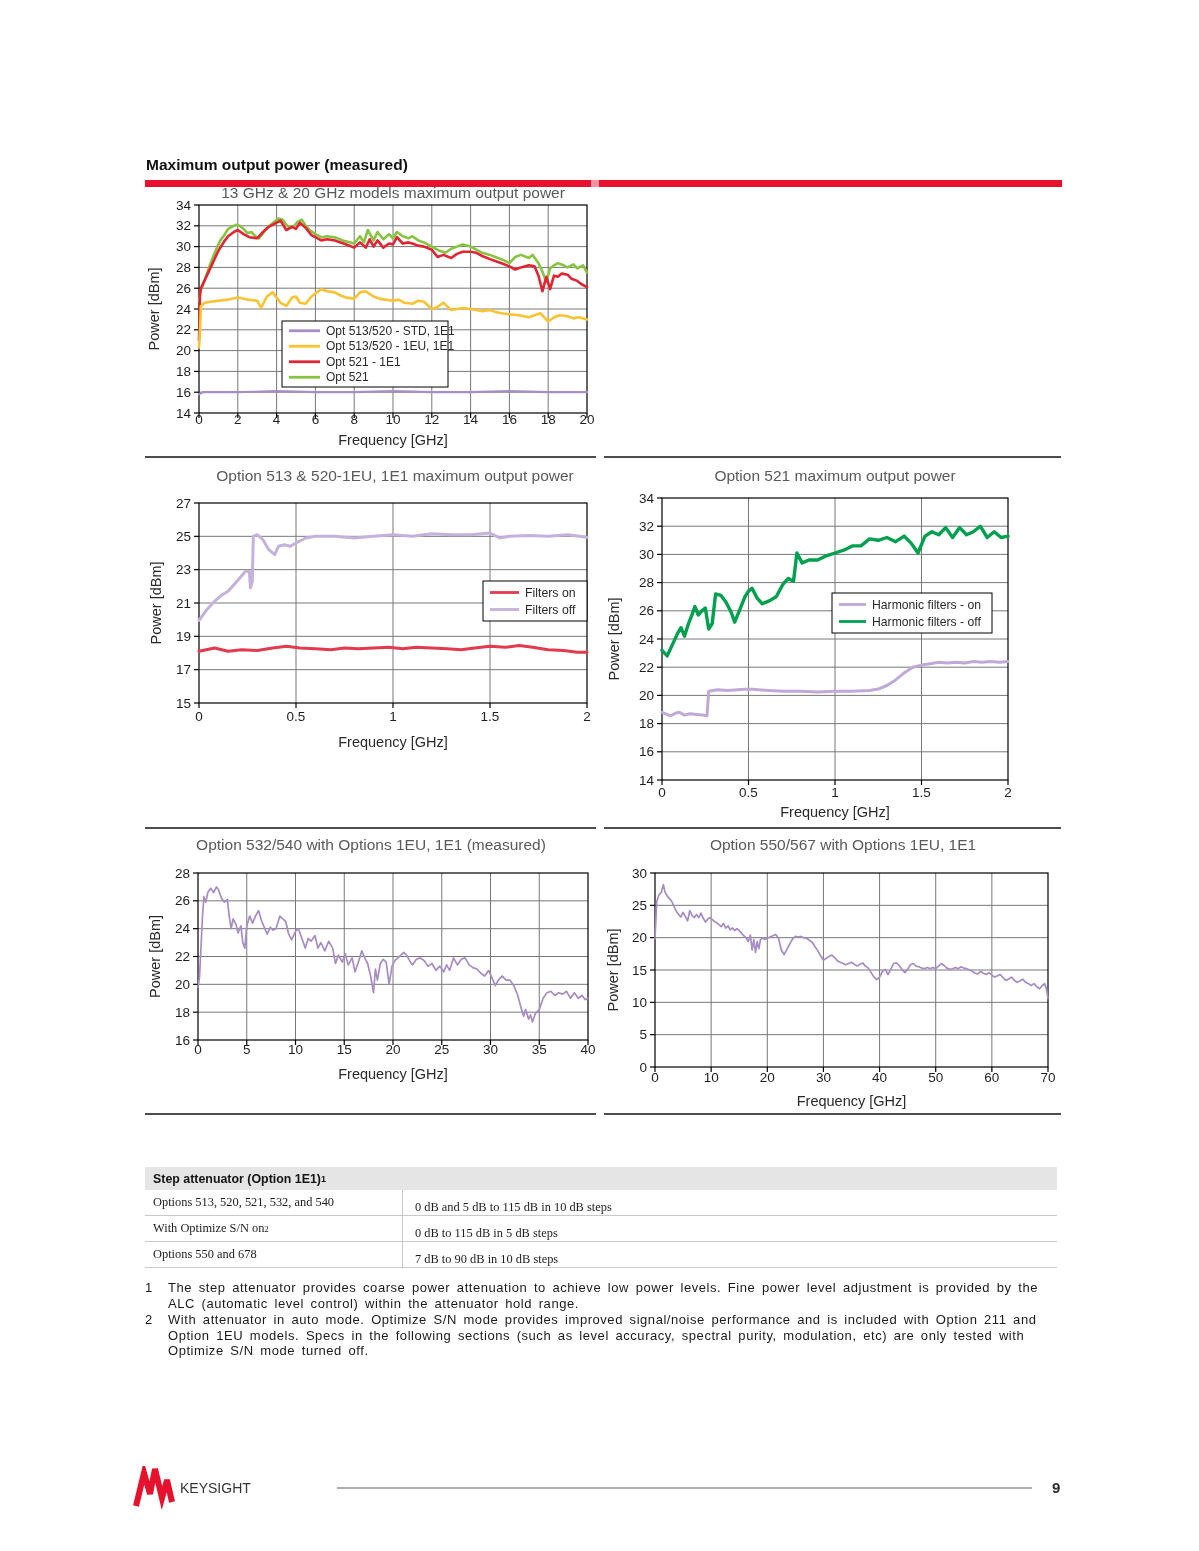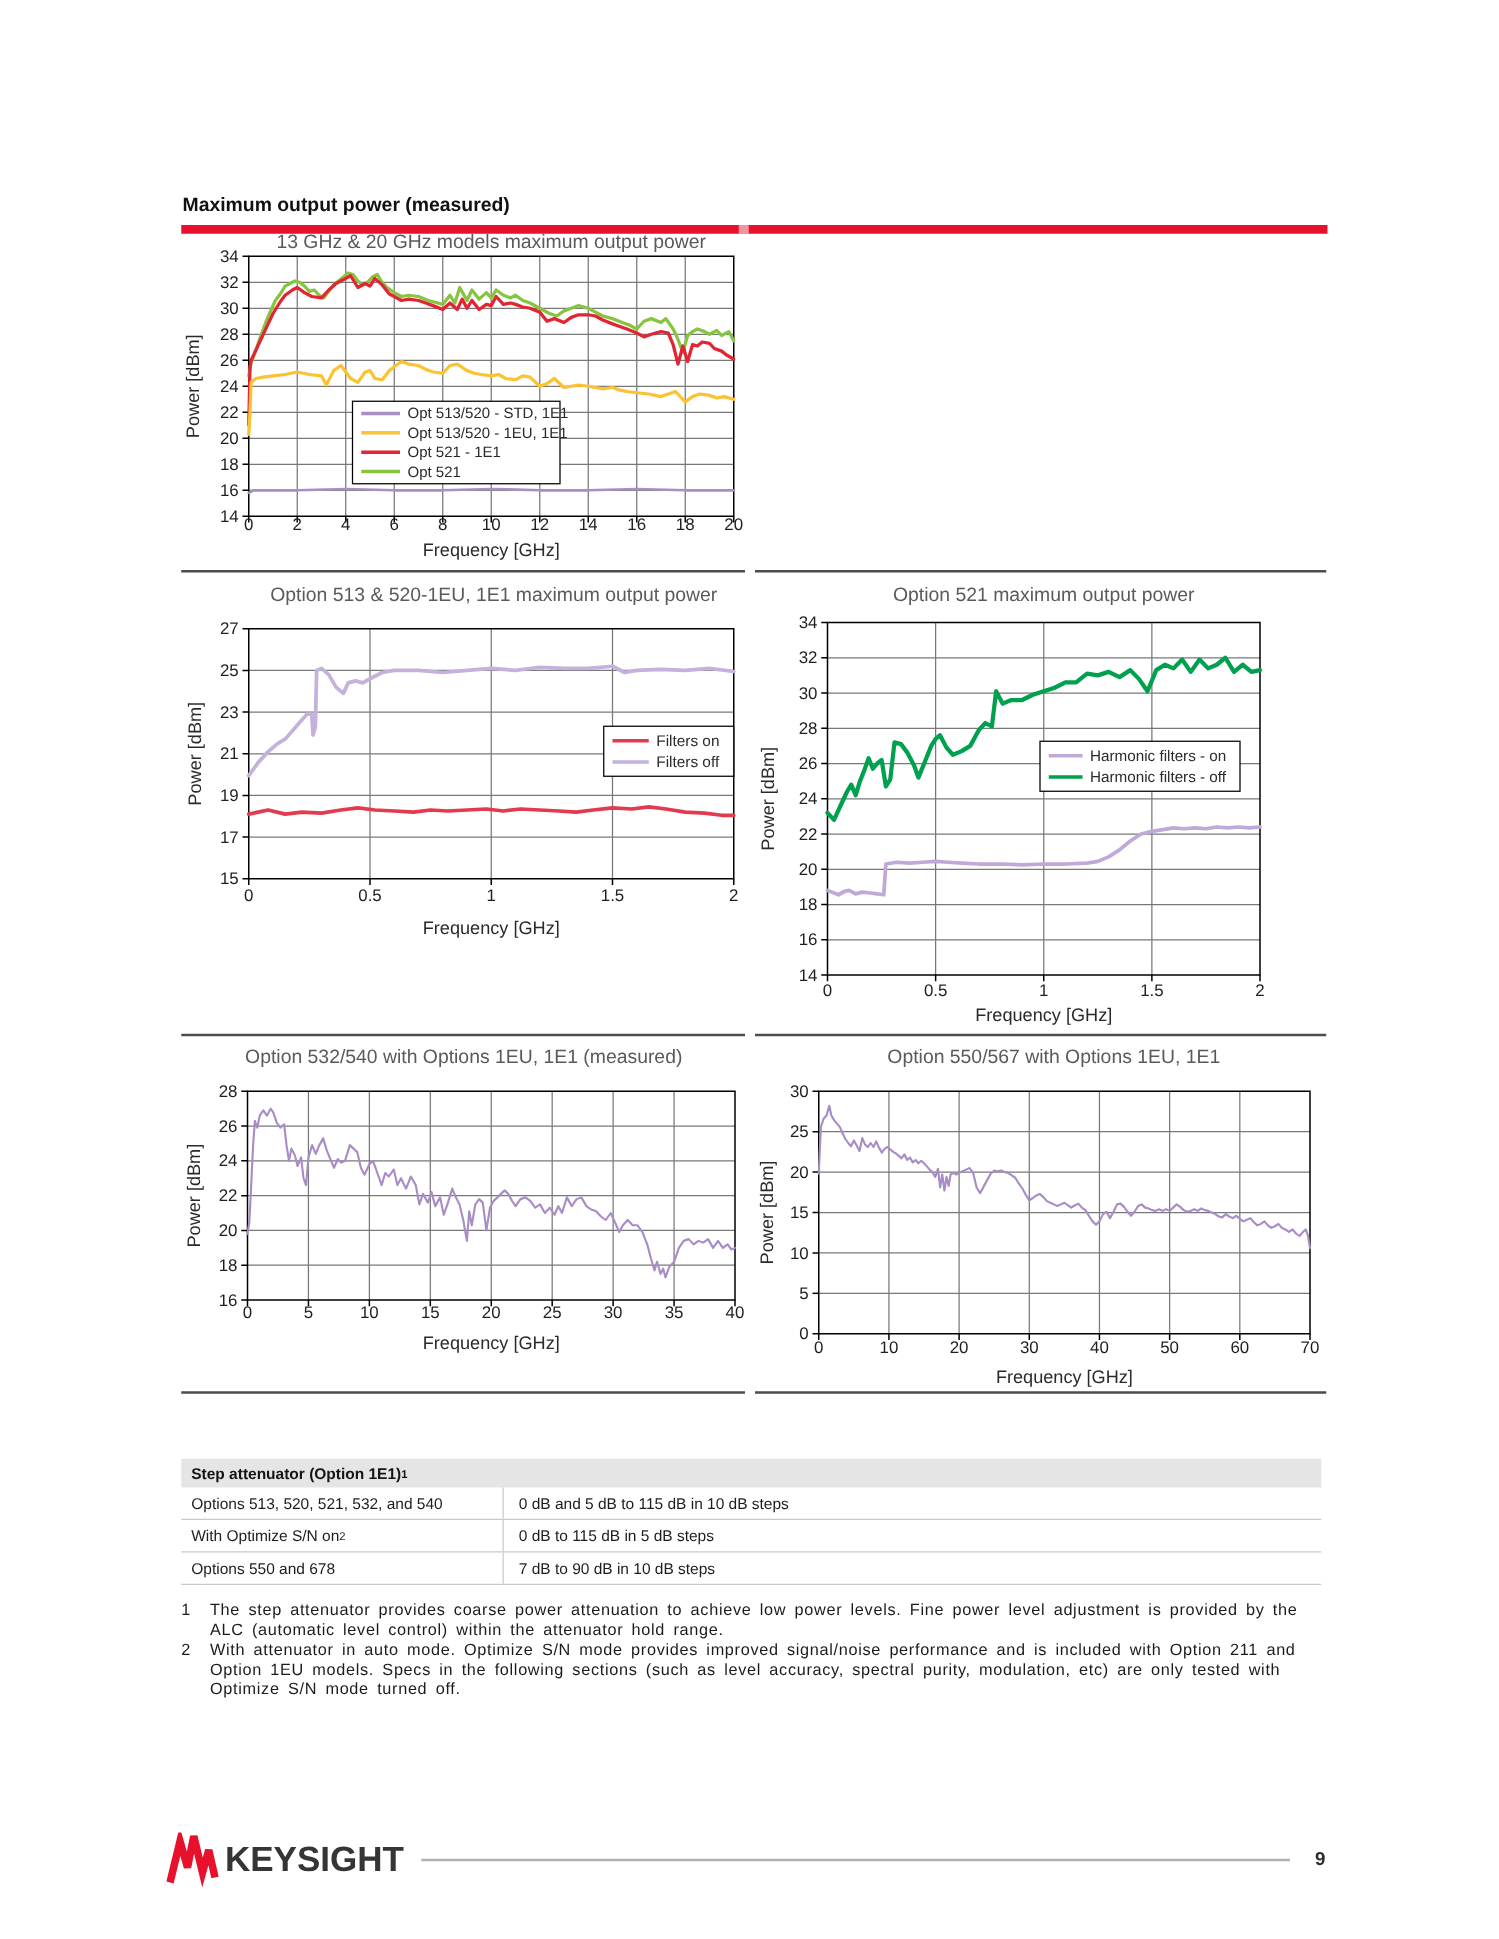--- a/index.html
+++ b/index.html
@@ -21,33 +21,33 @@
   #chart-c5{left:603px;top:836px;width:462px;height:276px;}
   svg text{font-family:"Liberation Sans",sans-serif;}
   
   .divider{position:absolute;height:2px;background:#4d4d4d;}
   .d1l{left:145px;top:456px;width:451px;} .d1r{left:604px;top:456px;width:457px;}
   .d2l{left:145px;top:827px;width:451px;} .d2r{left:604px;top:827px;width:457px;}
   .d3l{left:145px;top:1113px;width:451px;} .d3r{left:604px;top:1113px;width:457px;}
   
   .spec-table{left:145px;top:1157px;width:912px;font-size:12.4px;}
   .t-head{height:23px;background:#e5e5e5;display:flex;align-items:center;padding-left:8px;font-weight:bold;color:#141414;}
-  .t-row{height:25px;display:flex;align-items:stretch;border-bottom:1px solid #C9C9C9;}
+  .t-row{height:25px;display:flex;align-items:stretch;border-bottom:1px solid #C9C9C9;font-family:Liberation Serif, serif;}
   .t-c1{width:249px;display:flex;align-items:center;padding-left:8px;}
-  .t-c2{flex:1;display:flex;align-items:center;border-left:1px solid #C9C9C9;padding-left:12px;}
+  .t-c2{flex:1;display:flex;align-items:flex-end;border-left:1px solid #C9C9C9;padding-left:12px;}
   sup{font-size:9px;}
   
   .footnotes{left:145px;top:1270px;width:916px;font-size:13px;line-height:1.22;
     letter-spacing:.55px;word-spacing:2.5px;color:#1b1b1b;}
   .fn{display:flex;}
   .fn-num{width:23px;flex:0 0 23px;}
   .fn-text{flex:1;}
   
   .logo{left:133px;top:1456px;display:flex;align-items:center;height:44px;}
-  .logo-text{font-size:28px;font-weight:bold;color:#353535;letter-spacing:0px;margin-left:5px;}
+  .logo-text{font-size:14px;font-weight:normal;color:#353535;letter-spacing:0px;margin-left:5px;}
   .footer-line{left:337px;top:1477px;width:695px;height:2px;background:#B0B0B0;}
   .page-num{left:1052px;top:1469px;font-size:15px;font-weight:bold;color:#2b2b2b;}
 </style>
 </head>
 <body>
 
 <div class="abs page-title">Maximum output power (measured)</div>
 <div class="abs red-bar" style="background-color: rgb(232, 17, 45);"></div>
 <div class="abs red-bar-notch"></div>
 

